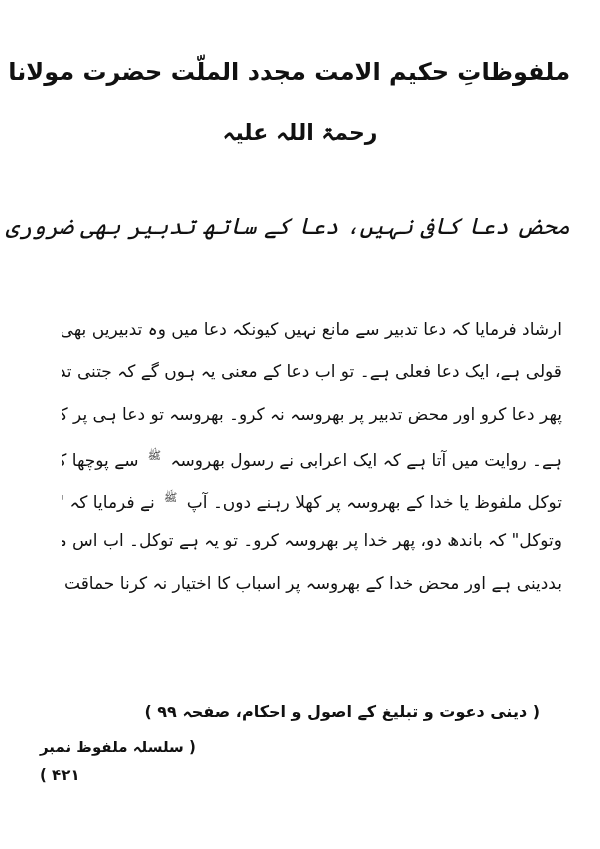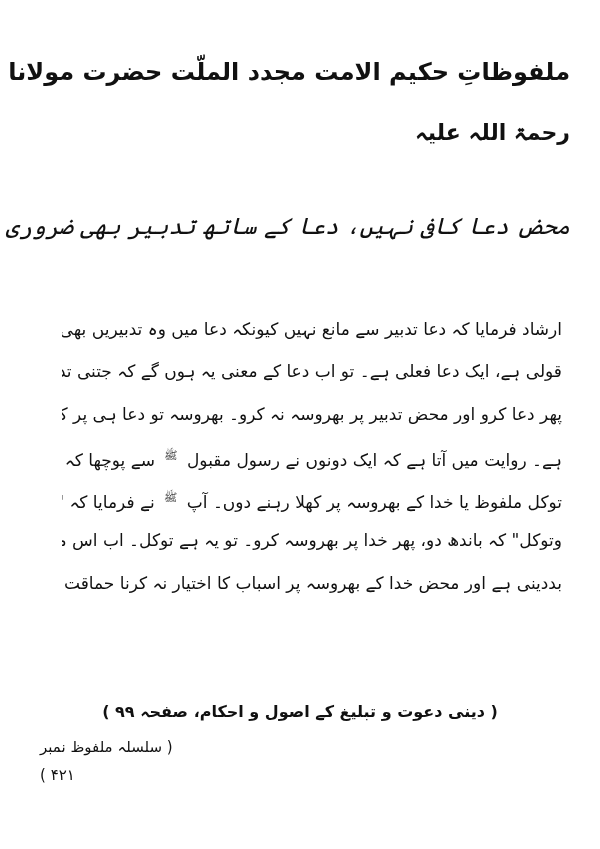--- a/index.html
+++ b/index.html
@@ -30,20 +30,21 @@
     text-align: center;
     font-size: 24px;
     font-weight: bold;
     line-height: 40px;
     white-space: nowrap;
   }
   .title-line2 {
     position: absolute;
     left: 30px; right: 30px;
     top: 116px;
+    text-align: center;
     font-size: 22px;
     font-weight: bold;
     line-height: 34px;
   }
   .subtitle {
     position: absolute;
     left: 30px; right: 30px;
     top: 206px;
     text-align: center;
     font-size: 23px;
@@ -71,52 +72,52 @@
   }
   .honorific {
     font-size: 11px;
     vertical-align: super;
     margin: 0 4px;
   }
   .reference {
     position: absolute;
     left: 60px; right: 60px;
     top: 697px;
-    text-align: center;
+    text-align: right;
     font-size: 16px;
     font-weight: bold;
     line-height: 30px;
   }
   .series {
     position: absolute;
     left: 40px;
     top: 733px;
     width: 160px;
     text-align: left;
     font-size: 15px;
-    font-weight: normal;
+    font-weight: bold;
     line-height: 28px;
   }
 </style>
 </head>
 <body>
 
 <div class="page">
 
   <div class="title-line1 rtl">ملفوظاتِ حکیم الامت مجدد الملّت حضرت مولانا محمد اشرف علی تھانوی</div>
   <div class="title-line2 rtl">رحمۃ اللہ علیہ</div>
 
   <div class="subtitle rtl">محض دعا کافی نہیں، دعا کے ساتھ تدبیر بھی ضروری ہے</div>
 
   <div class="body-text rtl">
     <div class="body-line">ارشاد فرمایا کہ دعا تدبیر سے مانع نہیں کیونکہ دعا میں وہ تدبیریں بھی داخل ہیں۔ ایک دعا</div>
     <div class="body-line">قولی ہے، ایک دعا فعلی ہے۔ تو اب دعا کے معنی یہ ہوں گے کہ جتنی تدبیریں ہوسکیں سب کرو، اور</div>
     <div class="body-line">پھر دعا کرو اور محض تدبیر پر بھروسہ نہ کرو۔ بھروسہ تو دعا ہی پر کرو، یہ مضمون حدیث شریف کا</div>
     <div class="body-line">
-      <span>ہے۔ روایت میں آتا ہے کہ ایک دونوں نے رسول مقبول</span>
+      <span>ہے۔ روایت میں آتا ہے کہ ایک اعرابی نے رسول بھروسہ</span>
       <span class="honorific">ﷺ</span>
       <span>سے پوچھا کہ اونٹ باندھ کر</span>
     </div>
     <div class="body-line">
       <span>توکل ملفوظ یا خدا کے بھروسہ پر کھلا رہنے دوں۔ آپ</span>
       <span class="honorific">ﷺ</span>
       <span>نے فرمایا کہ " اعقلها</span>
     </div>
     <div class="body-line">وتوکل" کہ باندھ دو، پھر خدا پر بھروسہ کرو۔ تو یہ ہے توکل۔ اب اس میں رسی پر نظر کرنا الحاد اور</div>
     <div class="body-line">بددینی ہے اور محض خدا کے بھروسہ پر اسباب کا اختیار نہ کرنا حماقت اور جہالت ہے اور دونوں کا</div>

